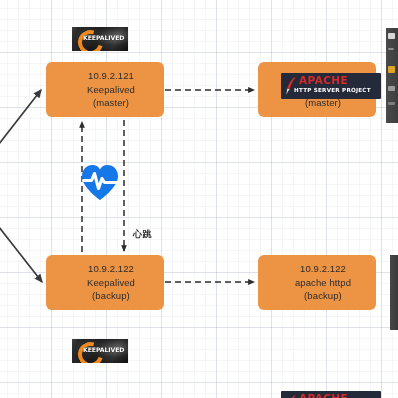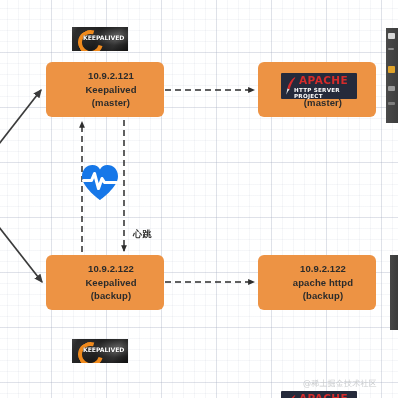--- a/index.html
+++ b/index.html
@@ -23,21 +23,21 @@
 
   
   .node{
     position:absolute;
     background:#ed9344;
     border-radius:6px;
     display:flex;flex-direction:column;
     align-items:center;justify-content:center;
     color:#2b2b2b;
     font-size:9.5px;
-    font-weight:bold;
+    font-weight:normal;
     line-height:13.5px;
     letter-spacing:0.1px;
     text-align:center;
     box-sizing:border-box;
     z-index:6;
     padding-left:12px;
   }
   .node span{display:block;white-space:nowrap;}
 
   #node-ka-master{left:46px;top:62px;width:118px;height:55px;}
@@ -66,21 +66,21 @@
     position:absolute;left:11px;top:7px;right:2px;
     font-size:6.2px;font-weight:bold;color:#ffffff;
     letter-spacing:-0.1px;
     font-family:"DejaVu Sans",sans-serif;
     text-shadow:0 0 1px #000;
   }
   #logo-ka-master{left:72px;top:27px;}
   #logo-ka-backup{left:72px;top:315px;}
 
   .ap-logo{
-    width:76px;height:26px;
+    width:100px;height:26px;
     background:#252a3b;
     position:relative;
     border-radius:1px;
   }
   .ap-logo .feather{
     position:absolute;left:4px;top:3px;width:12px;height:20px;
   }
   .ap-logo .aptxt{
     position:absolute;left:18px;top:1px;
     font-size:10.5px;font-weight:bold;color:#d42b2b;
@@ -226,15 +226,14 @@
   <div id="right-panel-top">
     <span class="panel-dot y1"></span>
     <span class="panel-dot y2"></span>
     <span class="panel-dot y3"></span>
     <span class="panel-dot y4"></span>
     <span class="panel-dot y5"></span>
   </div>
 
   <div id="right-panel-bottom"></div>
 
-  <div id="watermark">@稀土掘金技术社区</div>
 
 </div>
 
 </body></html>

